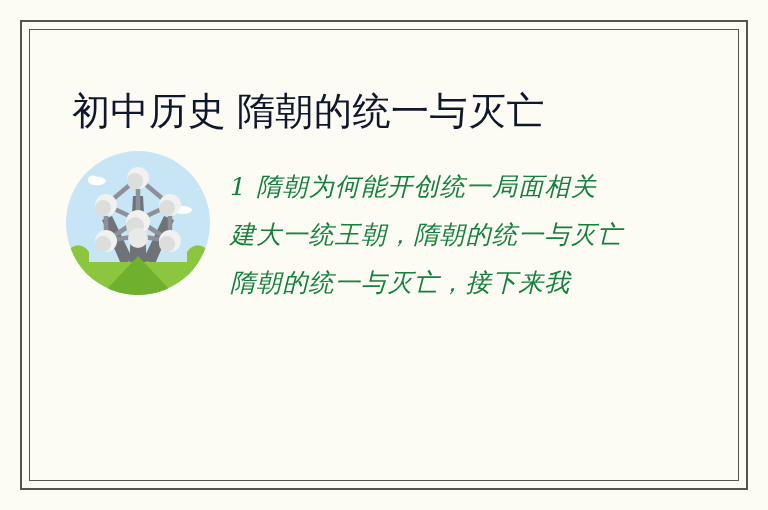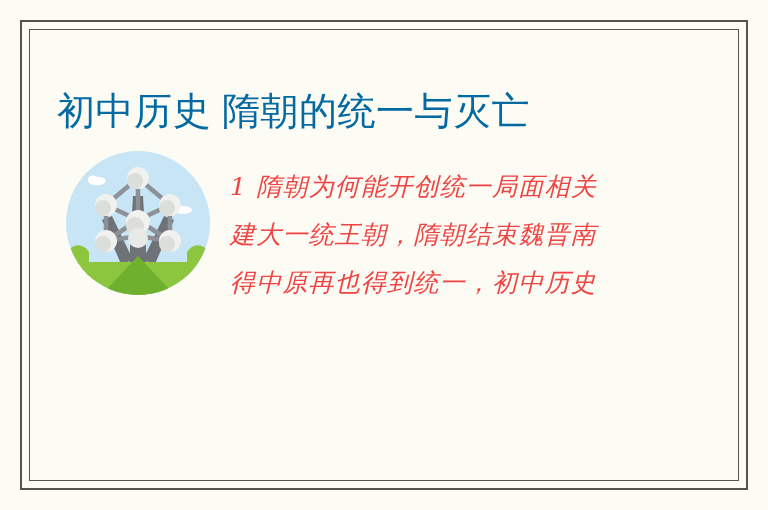--- a/index.html
+++ b/index.html
@@ -41,27 +41,27 @@
     width: 710px;
     height: 452px;
     border: 1px solid #55544a;
     box-sizing: border-box;
     pointer-events: none;
   }
 
   
   .title {
     position: absolute;
-    left: 57px;
+    left: 72px;
     top: 62px;
     width: 640px;
     font-size: 38px;
     line-height: 48px;
     letter-spacing: 0.5px;
-    color: #0369a1;
+    color: #0f172a;
     font-weight: 400;
     white-space: nowrap;
   }
 
   
   .illus {
     position: absolute;
     left: 65px;
     top: 148px;
     width: 146px;
@@ -73,21 +73,21 @@
   .body-copy {
     position: absolute;
     left: 230px;
     top: 163px;
     width: 420px;
   }
   .body-line {
     font-family: "DejaVu Serif", "Liberation Serif", serif;
     font-size: 25px;
     line-height: 48px;
-    color: #ef4444;
+    color: #15803d;
     letter-spacing: 1.2px;
     white-space: nowrap;
     font-style: italic;
     font-weight: 400;
   }
 </style>
 </head>
 <body>
 
 <div class="card">
@@ -160,17 +160,17 @@
           <path d="M152,118 C144,96 130,92 122,104 L122,160 L152,160 Z" fill="#8cc63e"></path>
           <rect x="-6" y="114" width="158" height="50" fill="#8cc63e"></rect>
           <polygon points="73,108 122,160 24,160" fill="#6fb12f"></polygon>
         </g>
       </g>
     </svg>
   </div>
 
   <div class="body-copy">
     <div class="body-line">1 隋朝为何能开创统一局面相关</div>
-    <div class="body-line">建大一统王朝，隋朝结束魏晋南</div>
-    <div class="body-line">得中原再也得到统一，初中历史</div>
+    <div class="body-line">建大一统王朝，隋朝的统一与灭亡</div>
+    <div class="body-line">隋朝的统一与灭亡，接下来我</div>
   </div>
 
 </div>
 
 </body></html>

